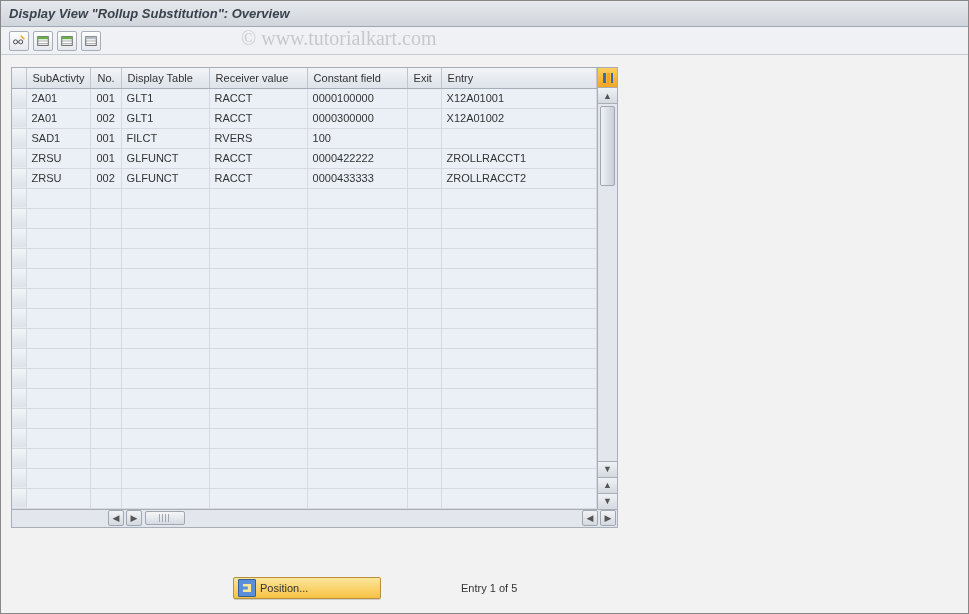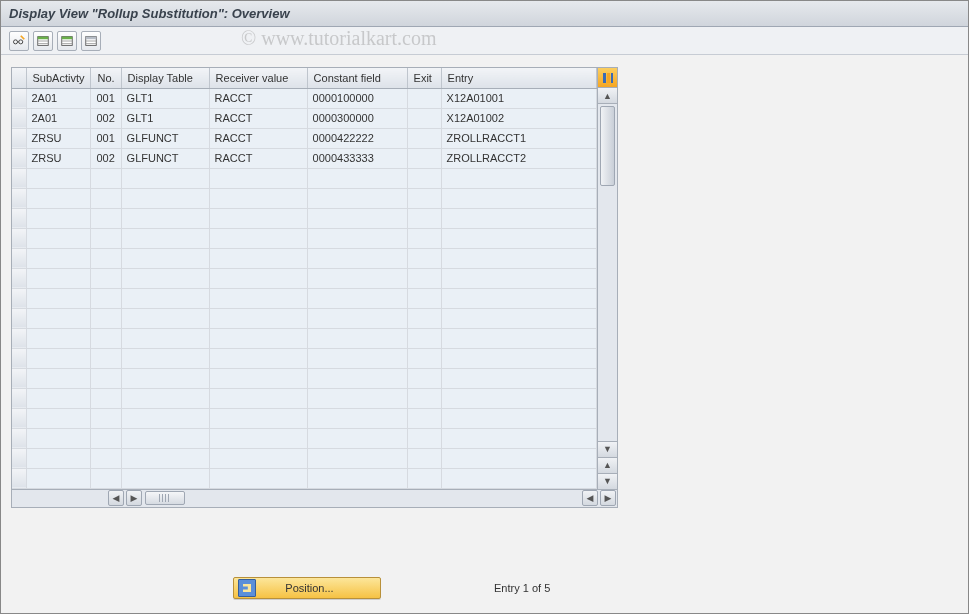--- a/index.html
+++ b/index.html
@@ -38,22 +38,22 @@
   .hscroll .spacer { width:95px; }
   .hbtn { width:16px; height:16px; background:linear-gradient(to bottom,#F0F2F5,#D4D9E0); border:1px solid #9FA7B3; border-radius:2px; display:flex;align-items:center;justify-content:center; font-size:9px; color:#555; cursor:pointer; margin:0 1px;}
   .hthumb { width:40px; height:14px; background:linear-gradient(to bottom,#F5F6F8,#D6DBE2); border:1px solid #9FA7B3; border-radius:2px; margin:0 2px; cursor:pointer; display:flex;align-items:center;justify-content:center;}
   .hthumb .grip{width:12px;height:8px;background:repeating-linear-gradient(to right,#9FA7B3 0 1px,transparent 1px 3px);}
   .hscroll .filler{flex:1;}
 
   .footer { position:absolute; left:0; right:0; bottom:14px; display:flex; align-items:center; }
   .pos-btn { margin-left:232px; width:148px; height:22px; background:linear-gradient(to bottom,#FCE69A,#F6C244); border:1px solid #B8903A; border-radius:2px; display:flex; align-items:center; cursor:pointer; box-shadow:0 1px 0 rgba(0,0,0,0.15); }
   .pos-btn .ico { width:18px; height:18px; margin:0 4px; background:#5B8FD9; border:1px solid #355E9C; border-radius:1px; display:flex;align-items:center;justify-content:center;}
   .pos-btn .ico::after{content:"";width:8px;height:8px;background:#FCE69A; clip-path:polygon(0 0,100% 0,100% 100%,0 100%,0 70%,60% 70%,60% 30%,0 30%);}
-  .pos-btn span { flex:1; text-align:center; padding-right:21px; }
-  .entry-txt { margin-left:113px; color:#333; }
+  .pos-btn span { flex:1; text-align:left; padding-right:21px; }
+  .entry-txt { margin-left:80px; color:#333; }
 
 </style>
 </head>
 <body>
 
 <div class="app">
 
   <div class="titlebar">
     <span>Display View "Rollup Substitution": Overview</span>
   </div>
@@ -124,20 +124,30 @@
               </tr>
               <tr>
                 <td class="sel-col"></td>
                 <td>2A01</td>
                 <td>002</td>
                 <td>GLT1</td>
                 <td>RACCT</td>
                 <td>0000300000</td>
                 <td></td>
                 <td>X12A01002</td>
+              </tr>
+              <tr>
+                <td class="sel-col"></td>
+                <td>SAD1</td>
+                <td>001</td>
+                <td>FILCT</td>
+                <td>RVERS</td>
+                <td>100</td>
+                <td></td>
+                <td></td>
               </tr>
               <tr>
                 <td class="sel-col"></td>
                 <td>ZRSU</td>
                 <td>001</td>
                 <td>GLFUNCT</td>
                 <td>RACCT</td>
                 <td>0000422222</td>
                 <td></td>
                 <td>ZROLLRACCT1</td>

